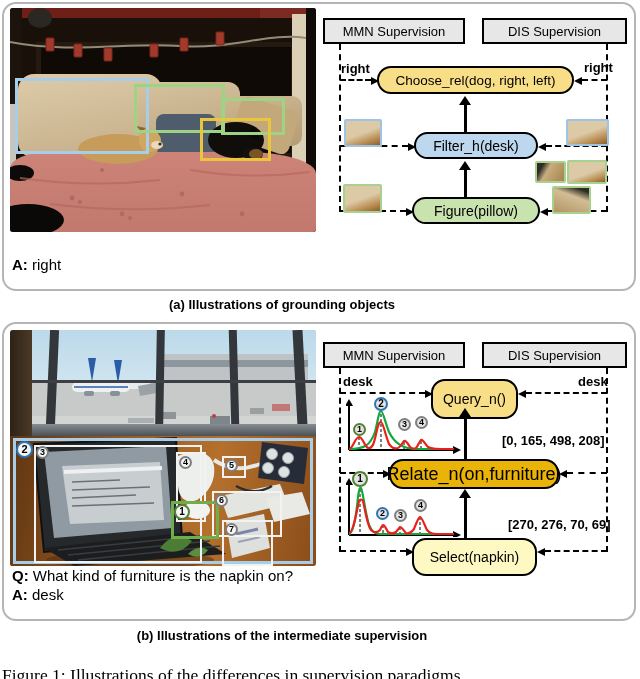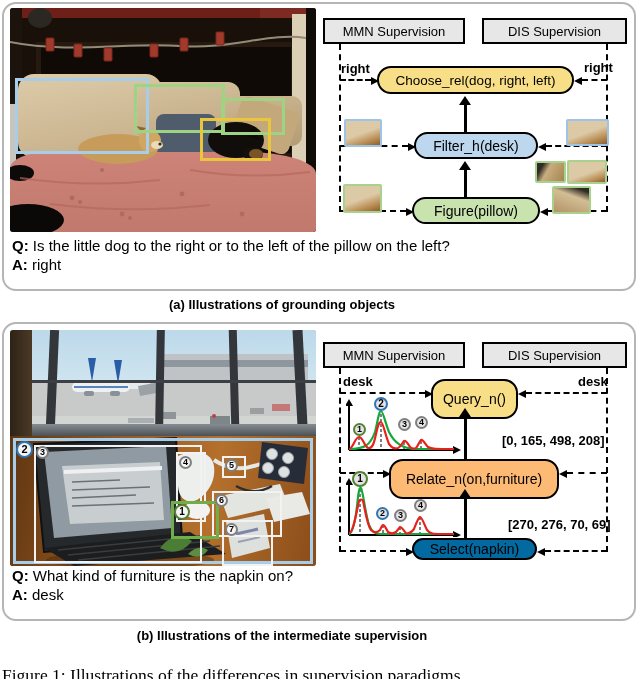--- a/index.html
+++ b/index.html
@@ -127,23 +127,20 @@
   <div class="ahead" style="left:459px;top:161px;"></div>
   <div class="shaft" style="left:464px;top:169px;height:28px;"></div>
 
   <div class="thumb" style="left:344px;top:119px;width:38px;height:28px;border:2px solid #9DC3E6;background:linear-gradient(160deg,#dcc9a6 50%,#b98d52 78%,#8a5f33);"></div>
   <div class="thumb" style="left:343px;top:184px;width:39px;height:29px;border:2px solid #A9D18E;background:linear-gradient(160deg,#dcc9a6 50%,#b98d52 78%,#8a5f33);"></div>
   <div class="thumb" style="left:566px;top:119px;width:43px;height:27px;border:2px solid #9DC3E6;background:linear-gradient(160deg,#dcc9a6 50%,#b98d52 78%,#8a5f33);"></div>
   <div class="thumb" style="left:535px;top:161px;width:31px;height:22px;border:2px solid #A9D18E;background:linear-gradient(120deg,#2e2a24 18%,#c9ad7f 40%,#a5854f);"></div>
   <div class="thumb" style="left:567px;top:160px;width:40px;height:24px;border:2px solid #A9D18E;background:linear-gradient(160deg,#dcc9a6 55%,#b98d52 82%,#8a5f33);"></div>
   <div class="thumb" style="left:552px;top:186px;width:39px;height:28px;border:2px solid #A9D18E;background:linear-gradient(200deg,#2e2a24 12%,#d3bd95 38%,#b49466);"></div>
 
-  <div class="qa" style="left:12px;top:237px;">
-    <b>Q:</b><span> Is the little dog to the right or to the left of the pillow on the left?</span>
-  </div>
   <div class="qa" style="left:12px;top:256px;">
     <b>A:</b><span> right</span>
   </div>
   <div class="cap" style="top:297px;">(a) Illustrations of grounding objects</div>
 
   <div class="panel" style="left:2px;top:322px;width:634px;height:299px;"></div>
 
   <div class="photo" style="left:10px;top:330px;width:306px;height:236px;">
     <div class="abs" style="left:0;top:0;width:306px;height:96px;background:linear-gradient(180deg,#bcd9ea,#dfeef4);"></div>
     <div class="abs" style="left:0;top:52px;width:306px;height:44px;background:#c7cac8;"></div>
@@ -241,24 +238,24 @@
   <div class="dh ar" style="left:340px;top:392px;width:85px;"></div>
   <div class="dh al" style="left:526px;top:392px;width:81px;"></div>
   <div class="dh ar" style="left:340px;top:472px;width:43px;"></div>
   <div class="dh al" style="left:567px;top:472px;width:40px;"></div>
   <div class="dh ar" style="left:340px;top:550px;width:66px;"></div>
   <div class="dh al" style="left:545px;top:550px;width:62px;"></div>
 
   <div class="mod" style="left:431px;top:379px;width:87px;height:40px;background:#F8DE86;font-size:14px;">
     <span>Query_n()</span>
   </div>
-  <div class="mod" style="left:389px;top:459px;width:170px;height:40px;background:#fdba74;font-size:14px;">
+  <div class="mod" style="left:389px;top:459px;width:170px;height:30px;background:#eab308;font-size:18px;">
     <span>Relate_n(on,furniture)</span>
   </div>
-  <div class="mod" style="left:412px;top:538px;width:125px;height:22px;background:#0369a1;font-size:14px;">
+  <div class="mod" style="left:412px;top:538px;width:125px;height:38px;background:#fef9c3;font-size:14px;">
     <span>Select(napkin)</span>
   </div>
 
   <div class="ahead" style="left:459px;top:408px;"></div>
   <div class="shaft" style="left:464px;top:416px;height:43px;"></div>
   <div class="ahead" style="left:459px;top:489px;"></div>
   <div class="shaft" style="left:464px;top:497px;height:41px;"></div>
 
   <div class="coord" style="left:502px;top:433px;">[0, 165, 498, 208]</div>
   <div class="coord" style="left:508px;top:517px;">[270, 276, 70, 69]</div>

